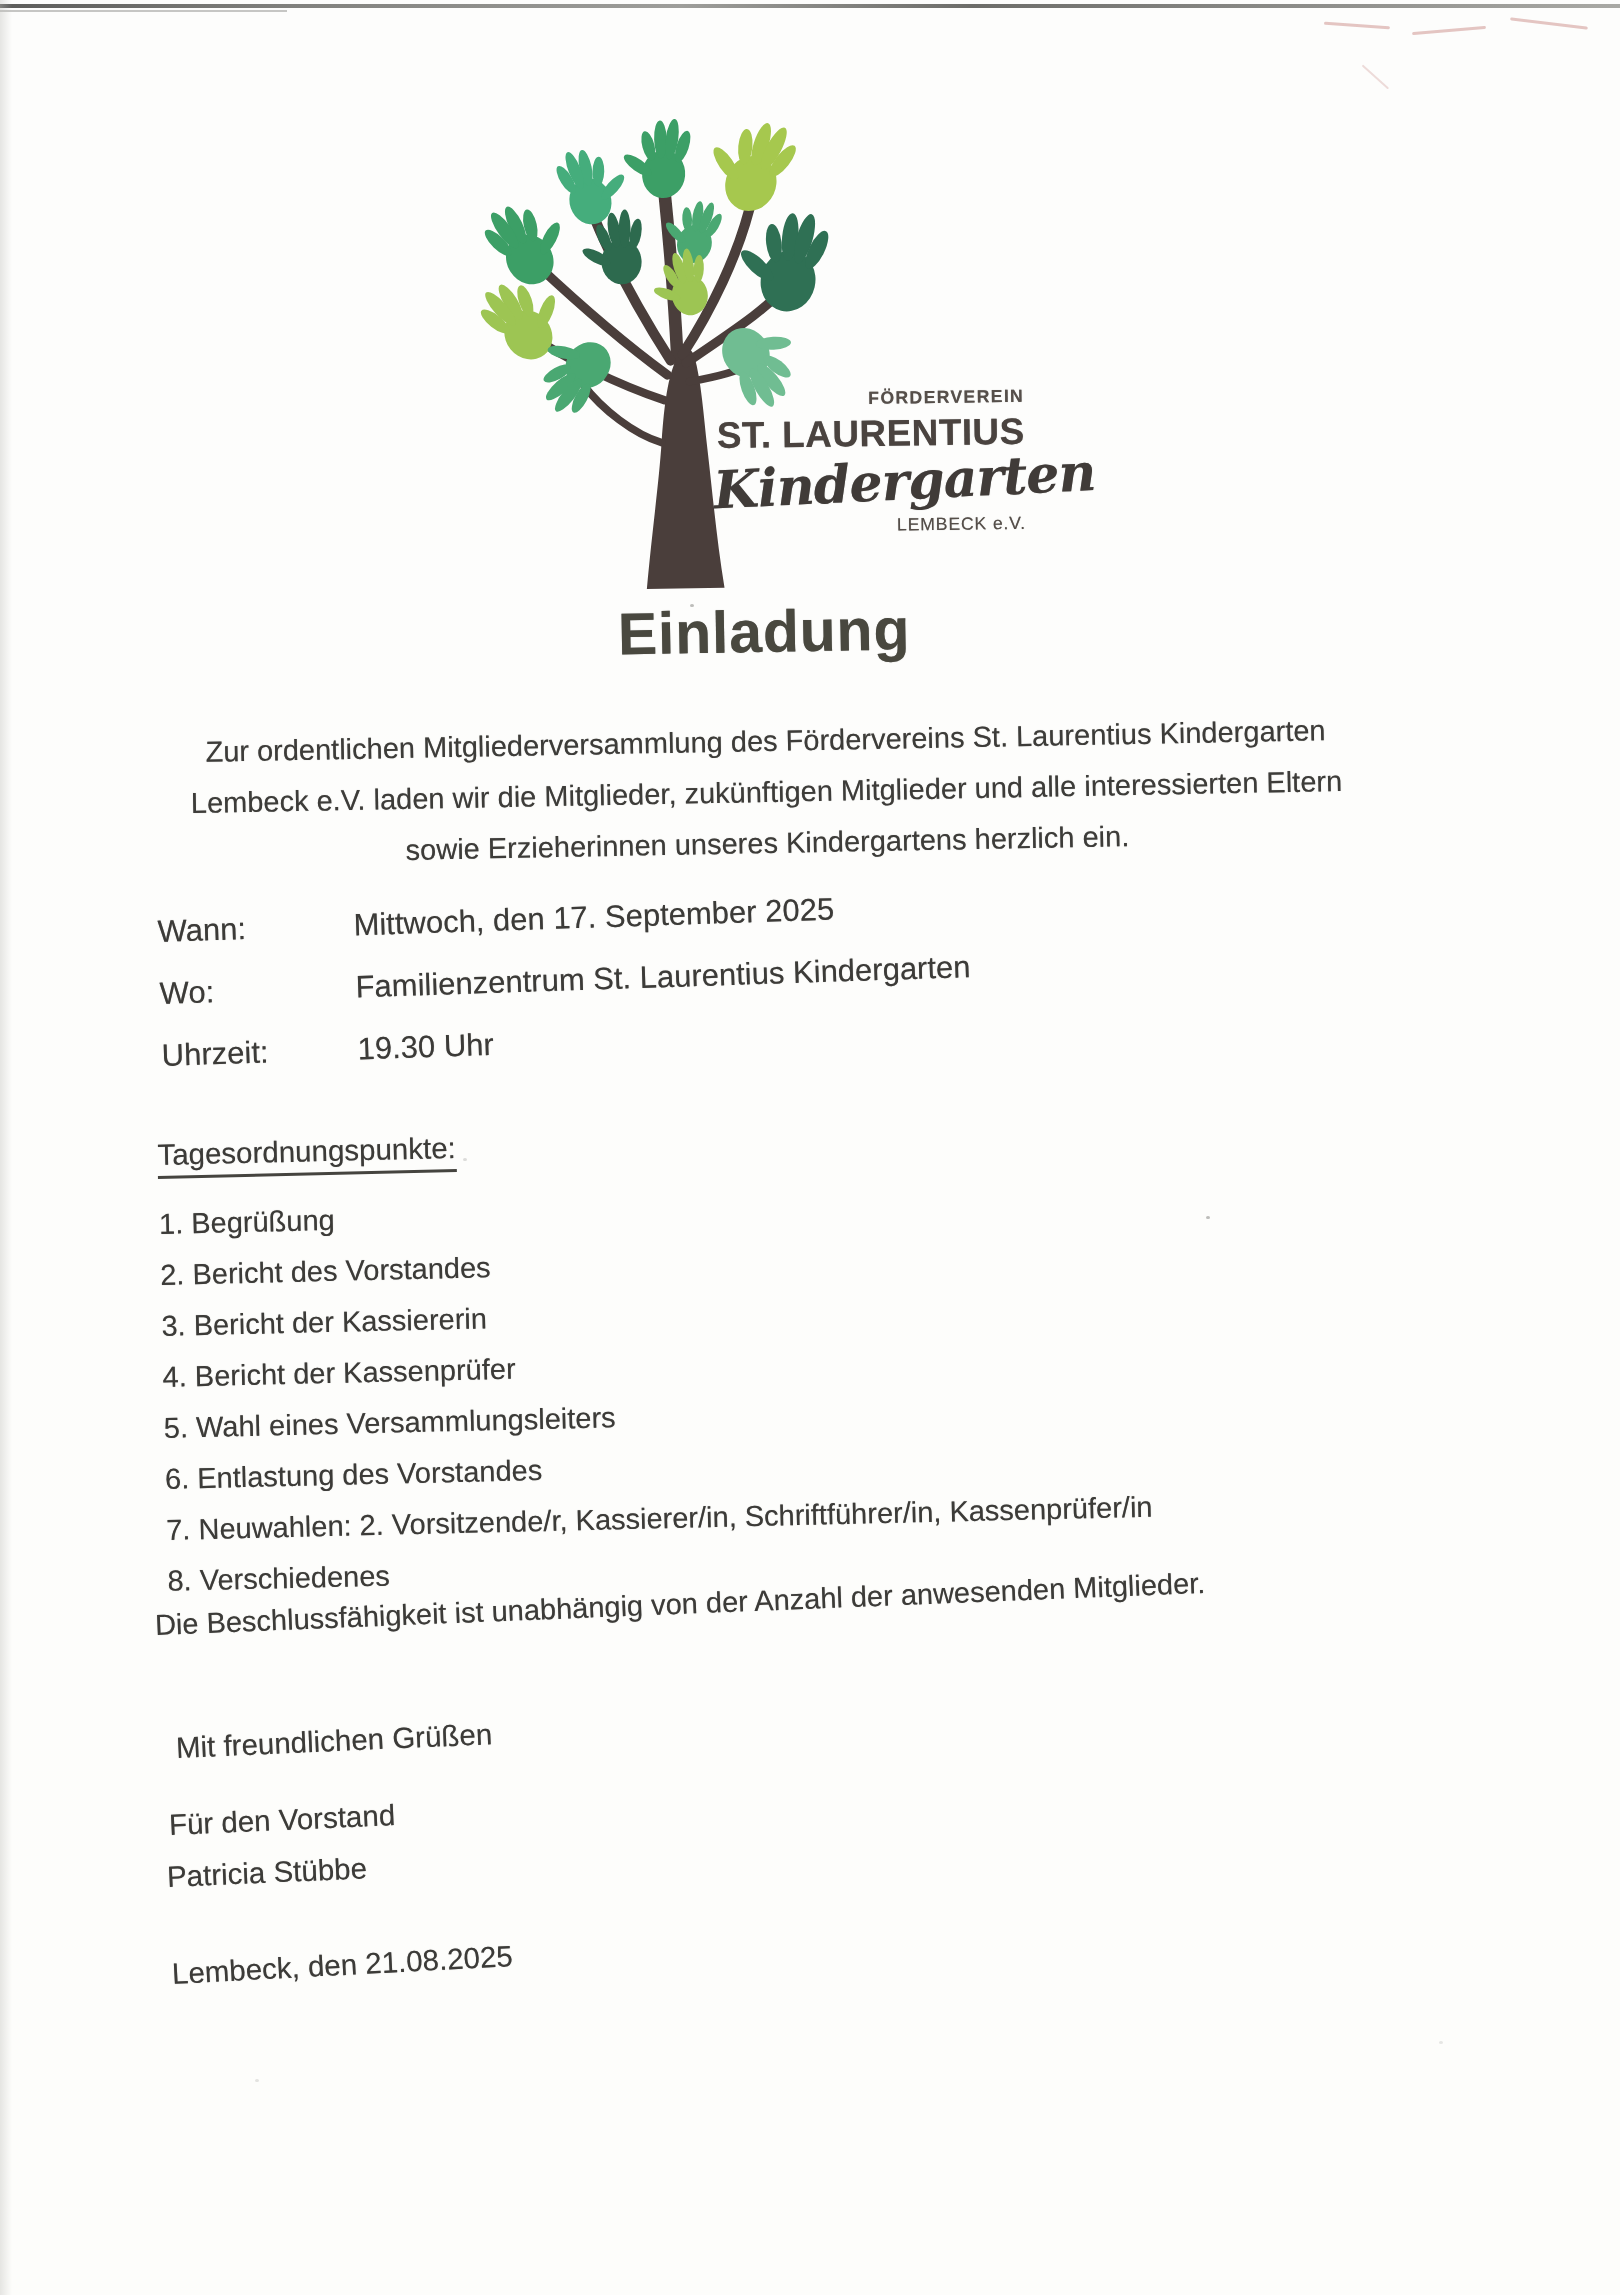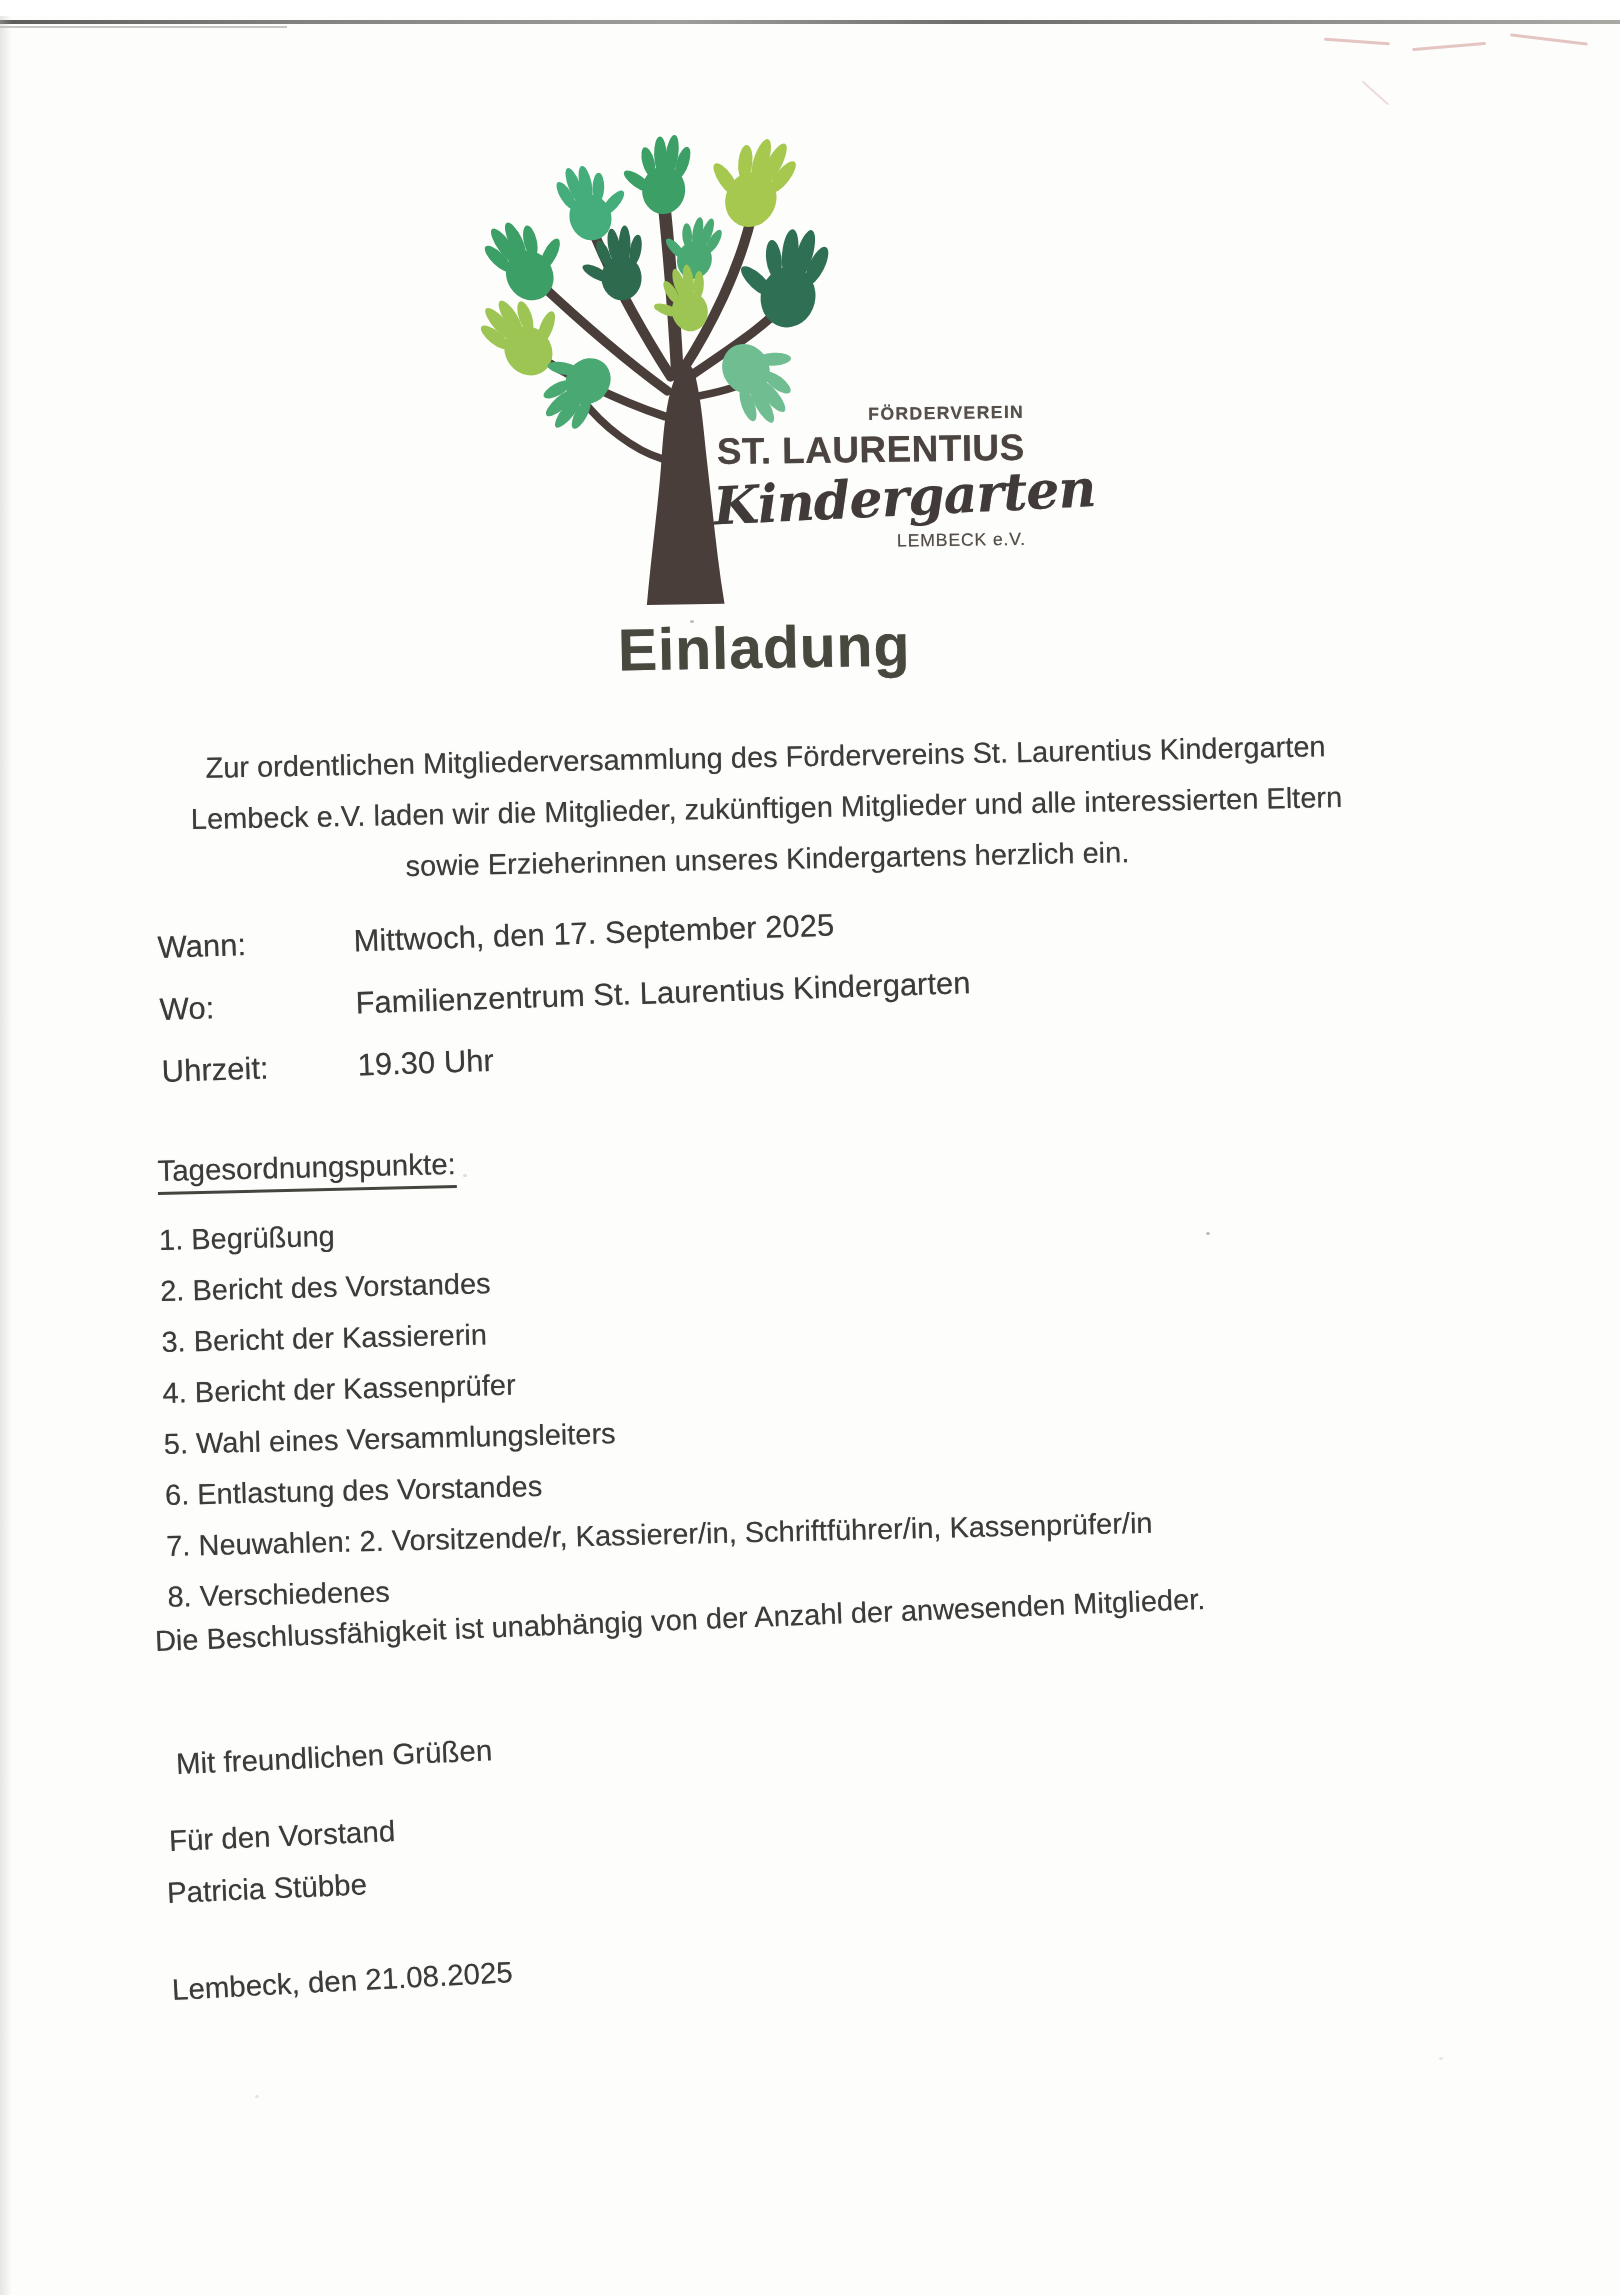--- a/index.html
+++ b/index.html
@@ -7,21 +7,20 @@
     width:1621px;height:2295px;
     background:#ffffff;
     font-family:"Liberation Sans", sans-serif;
     color:#3c3b38;
     overflow:hidden;
     position:relative;
   }
   #page{
     position:absolute;inset:0;
     background:linear-gradient(180deg,#fdfdfc 0%,#fdfdfb 100%);
-    margin-top:16px;
   }
   
   .scan-top-line{
     position:absolute;top:4.2px;left:0;right:0;height:3.4px;
     background:linear-gradient(90deg,#3f3f3d 0%,#6b6b67 18%,#8d8d89 42%,#53534f 60%,#7c7c78 82%,#9a9a95 100%);
     opacity:.85;
   }
   .scan-top-line2{
     position:absolute;top:10px;left:0;width:287px;height:1.7px;
     background:#8f8f8b;opacity:.5;

